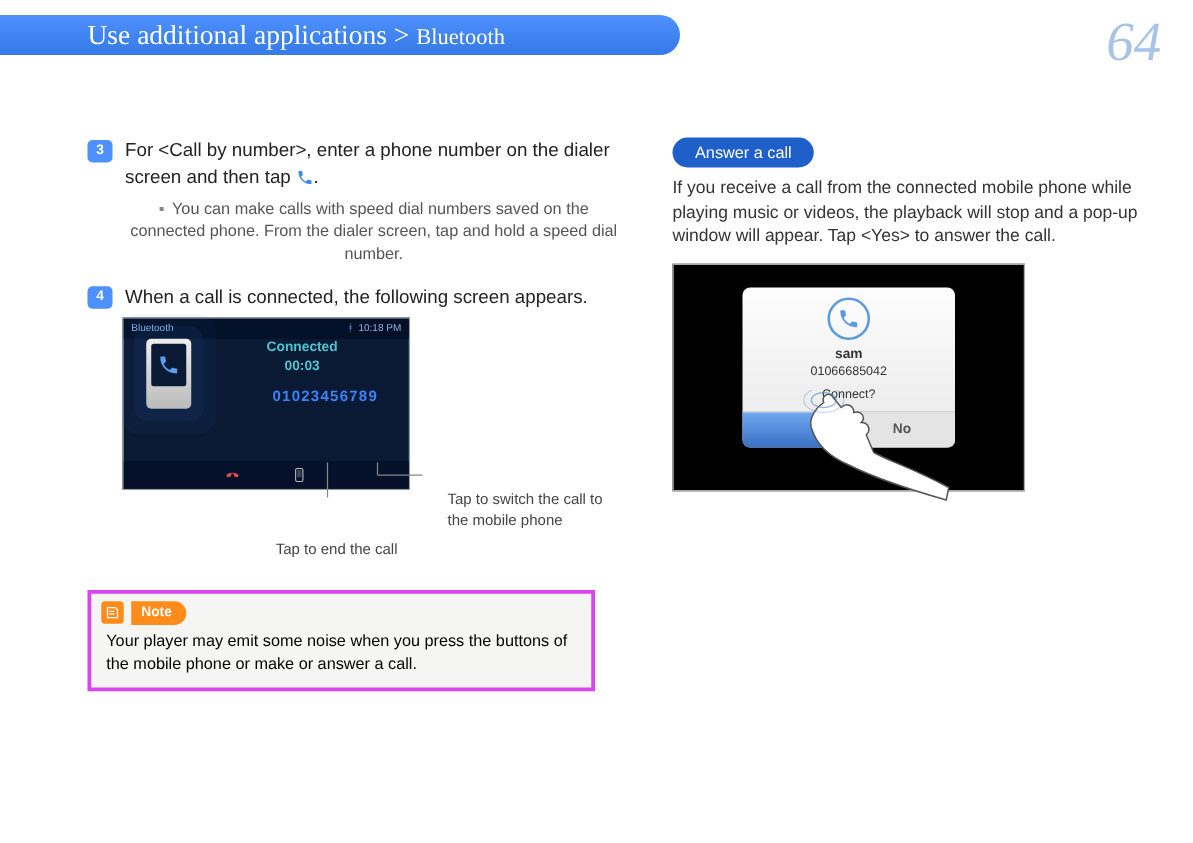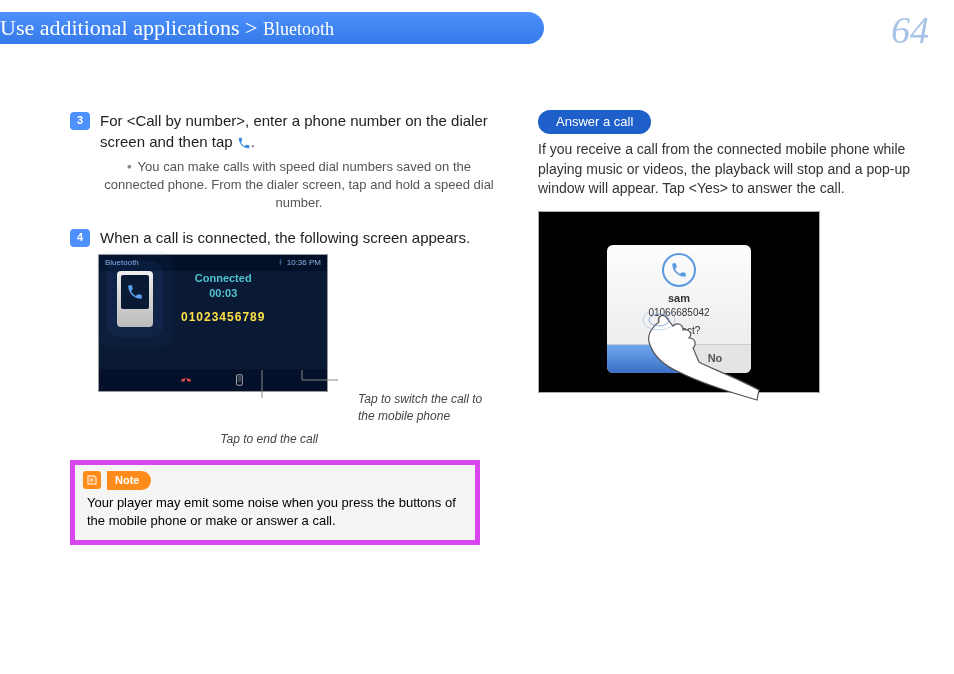--- a/index.html
+++ b/index.html
@@ -16,40 +16,41 @@
     position: absolute;
     top: 12px;
     left: 0;
     right: 0;
     height: 32px;
     background: linear-gradient(to bottom, #4d90fe 0%, #357ae8 100%);
     border-radius: 0 16px 16px 0;
     width: 57%;
     display: flex;
     align-items: center;
+    padding-left: 70px;
     box-sizing: border-box;
   }
   .header-title {
     font-family: Georgia, 'Times New Roman', serif;
     font-size: 22px;
     color: #fff;
   }
   .header-title .main {
     font-style: normal;
   }
   .header-title .sub {
     font-size: 18px;
   }
   .page-number {
     position: absolute;
     top: 8px;
     right: 25px;
     font-family: Georgia, serif;
     font-style: italic;
-    font-size: 38px;
+    font-size: 44px;
     color: #a9c3e8;
   }
   .content {
     position: absolute;
     top: 110px;
     left: 70px;
     right: 30px;
     display: flex;
     gap: 40px;
   }
@@ -149,24 +150,25 @@
     align-items: center;
     justify-content: center;
   }
   .sc-right {
     margin-left: 28px;
     color: #4fc3cf;
     font-size: 11px;
     text-align: center;
   }
   .sc-right .num {
-    color: #fde047;
+    color: #3b82f6;
     font-size: 12px;
     margin-top: 8px;
     letter-spacing: 1px;
+    margin-left: 37px;
   }
   .sc-bottom {
     position: absolute;
     bottom: 0; left: 0; right: 0;
     height: 22px;
     background: #05112a;
     display: flex;
     justify-content: center;
     align-items: center;
     gap: 40px;
@@ -176,34 +178,33 @@
     height: 14px;
     position: relative;
   }
   .callout-line {
     font-size: 12px;
     color: #444;
   }
   .callout-row {
     display: flex;
     margin-top: 4px;
-    font-style: italic;
   }
   .callout-left {
     width: 260px;
     text-align: right;
     padding-right: 40px;
     box-sizing: border-box;
   }
   .callout-right {
     flex: 1;
   }
   .note-box {
-    margin-top: 12px;
-    border: 5px solid #d946ef;
+    margin-top: 24px;
+    border: 3px solid #d946ef;
     background: #f5f5f3;
     padding: 0;
     width: 400px;
   }
   .note-header {
     display: flex;
     align-items: center;
     padding: 6px 8px 2px 8px;
   }
   .note-icon {
@@ -241,24 +242,24 @@
   .answer-img {
     margin-top: 12px;
     width: 280px;
     height: 180px;
     border: 1px solid #aaa;
     background: #000;
     position: relative;
   }
   .answer-popup {
     position: absolute;
-    top: 33px;
+    top: 18px;
     left: 50%;
     transform: translateX(-50%);
-    width: 144px;
+    width: 170px;
     background: linear-gradient(to bottom, #fdfdfd 0%, #e8e8e8 100%);
     border-radius: 6px;
     padding: 8px 0 0 0;
     text-align: center;
     font-size: 10px;
     color: #333;
     box-shadow: 0 2px 6px rgba(0,0,0,0.4);
   }
   .answer-popup .circle {
     width: 30px;
@@ -339,21 +340,21 @@
     <div class="step">
       <div class="step-num">4</div>
       <div class="step-text">When a call is connected, the following screen appears.</div>
     </div>
 
     <div class="screenshot-outer">
       <div class="screenshot">
         <div class="sc-topbar">
           <span>Bluetooth</span>
           <span>
-            <span style="color:#6aa0e0;margin-right:4px;">ᚼ</span><span>10:36 PM</span>
+            <span style="color:#6aa0e0;margin-right:4px;">ᚼ</span><span>10:18 PM</span>
           </span>
         </div>
         <div class="sc-body">
           <div class="sc-phone">
             <div class="sc-phone-screen">
               <svg width="18" height="18" viewBox="0 0 24 24">
                   <path fill="#5aa0ef" d="M6.6 10.8c1.4 2.8 3.8 5.2 6.6 6.6l2.2-2.2c.3-.3.7-.4 1-.2 1.1.4 2.3.6 3.6.6.6 0 1 .4 1 1v3.4c0 .6-.4 1-1 1C10.6 21 3 13.4 3 4c0-.6.4-1 1-1h3.4c.6 0 1 .4 1 1 0 1.3.2 2.5.6 3.6.1.3 0 .7-.2 1l-2.2 2.2z"></path>
                 </svg>
             </div>
           </div>

